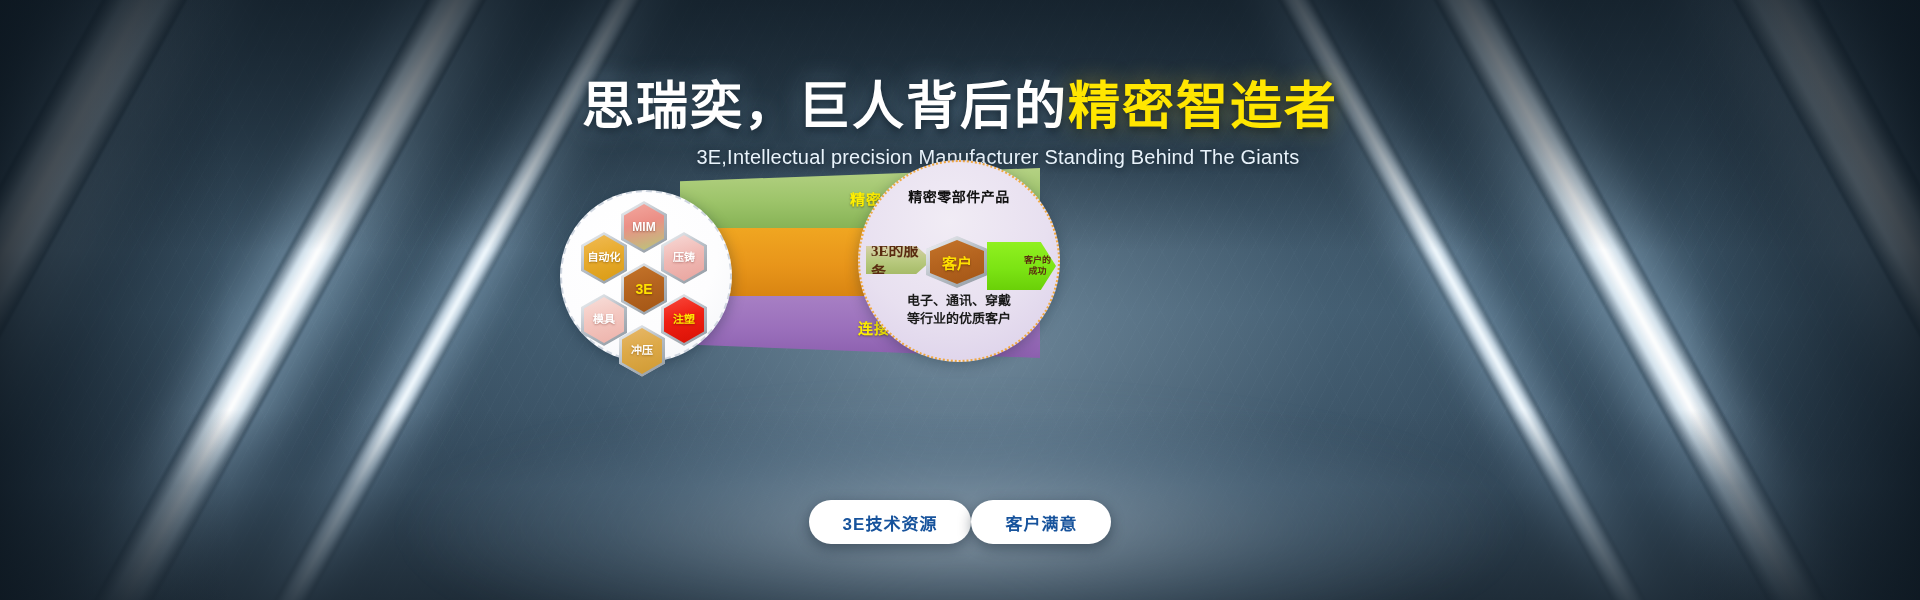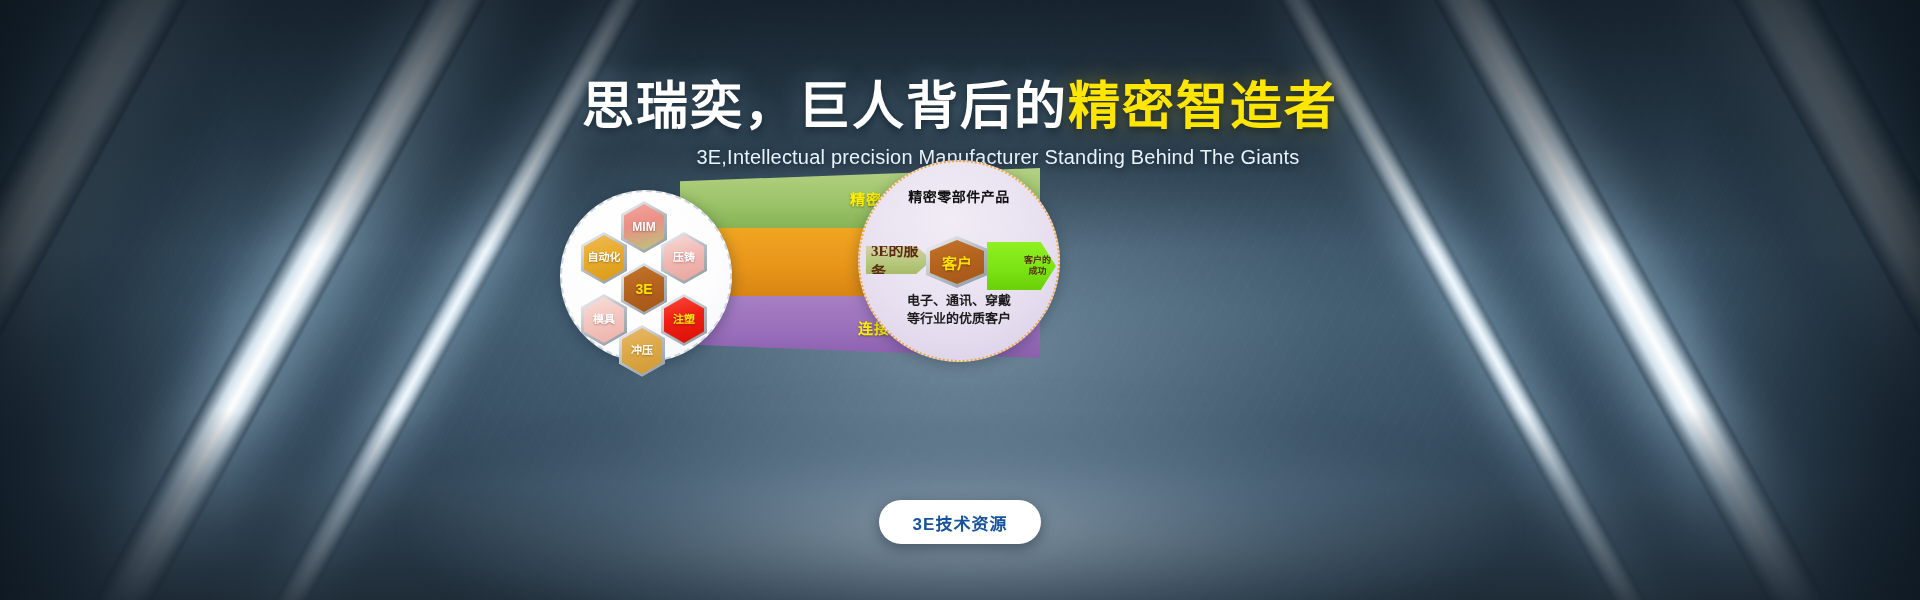--- a/index.html
+++ b/index.html
@@ -329,15 +329,16 @@
       <div class="cust-bottom">
         <div>电子、通讯、穿戴</div>
         <div>等行业的优质客户</div>
       </div>
     </div>
 
   </div>
 
   <div class="pills">
     <div class="pill">3E技术资源</div>
+    <div class="pill">客户满意</div>
   </div>
 
 </div>
 
 </body></html>

